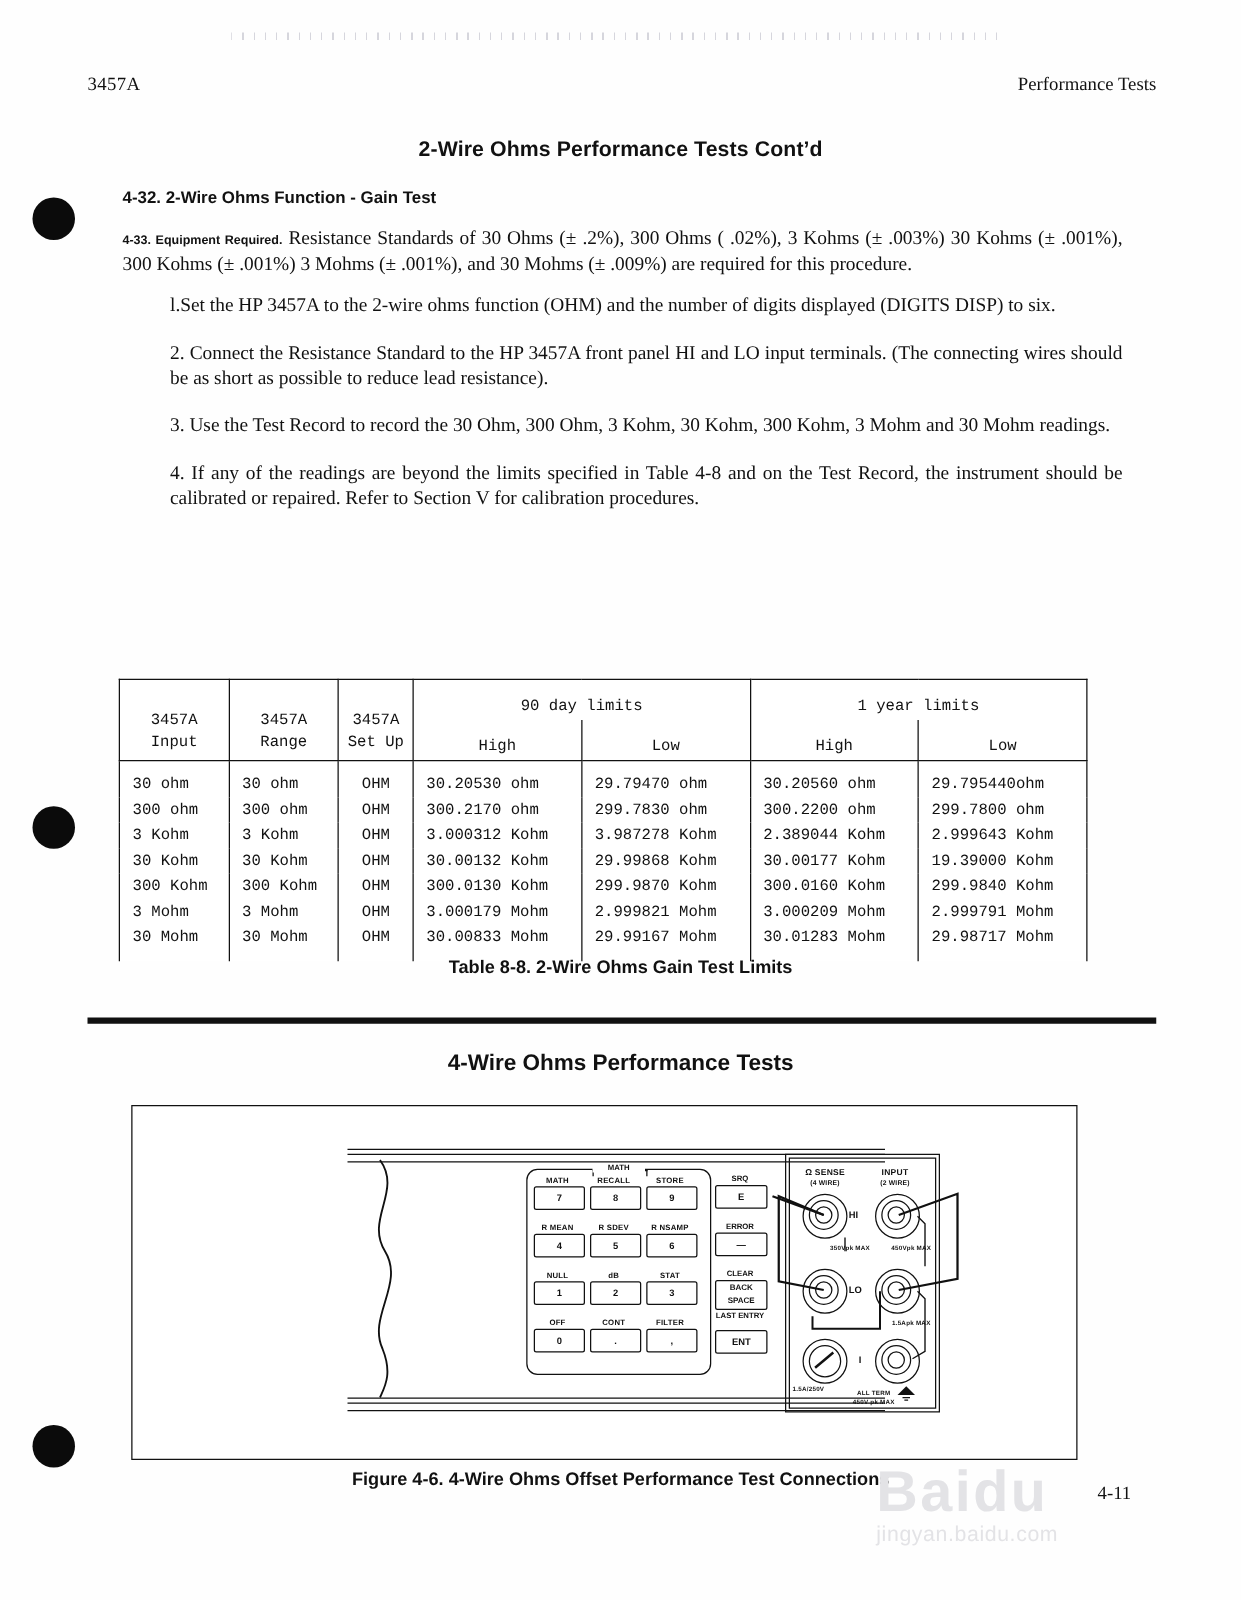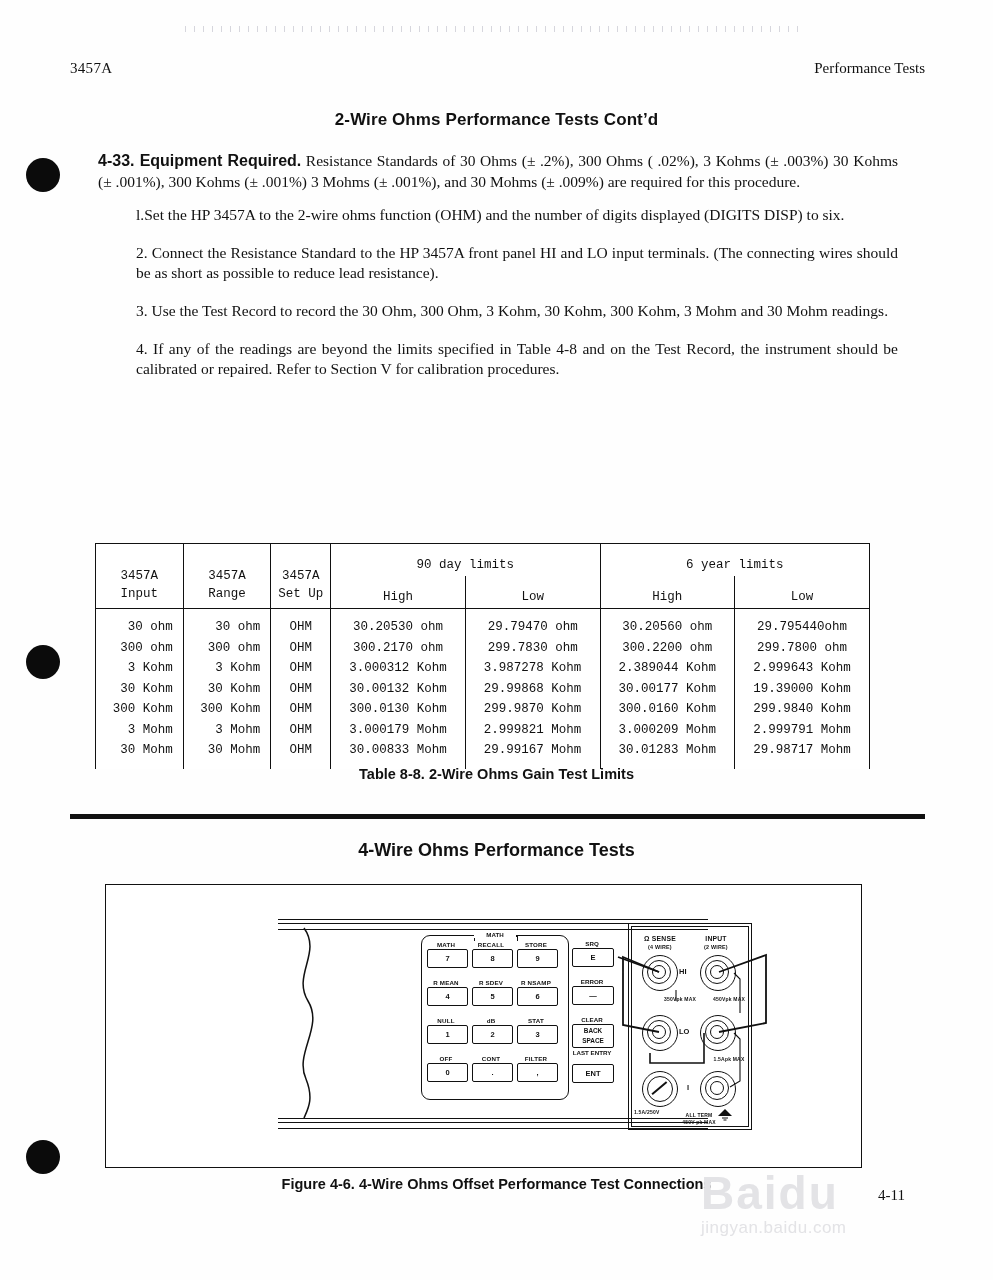--- a/index.html
+++ b/index.html
@@ -37,21 +37,21 @@
 
   .body{position:absolute;left:98px;top:150px;width:800px;}
   .para{
     font-size:15.5px;line-height:1.33;text-align:justify;margin:0 0 13px 0;
   }
   .hdr433{
     font-family:"Liberation Sans",sans-serif;font-weight:bold;font-size:13.5px;
     margin:0 0 16px 0;
   }
   .lead{
-    font-family:"Liberation Sans",sans-serif;font-weight:bold;font-size:16px;
+    font-family:"Liberation Sans",sans-serif;font-weight:bold;font-size:10px;
   }
   .step{margin-left:38px;width:762px;}
   .sp{margin-bottom:17px;}
 
   
   table.limits{
     position:absolute;left:95px;top:543px;width:775px;
     border-collapse:collapse;
     font-family:"Liberation Mono",monospace;
     font-size:12.5px;
@@ -68,23 +68,23 @@
   .hcell .l1{display:block;}
   .hcell .l2{display:block;}
   .grp{border-bottom:none !important;text-align:center;padding-top:5px;padding-bottom:1px;}
   .sub{border-top:none !important;text-align:center;padding-bottom:4px;}
   table.limits tbody td{
     height:20.5px;line-height:20.5px;border-top:none;border-bottom:none;
     padding:0 10px;white-space:nowrap;
   }
   tbody tr:first-child td{padding-top:8px;}
   tbody tr:last-child td{padding-bottom:8px;}
-  td.r{text-align:right;}
+  td.r{}
   td.c{text-align:center;}
-  td.l{text-align:center;}
+  td.l{text-align:left;}
   .padtop td{height:28px;}
 
   .tcap{
     position:absolute;left:0;top:766px;width:993px;text-align:center;
     font-family:"Liberation Sans",sans-serif;font-weight:bold;font-size:14.5px;
   }
 
   .rule{position:absolute;left:70px;top:814px;width:855px;height:5px;background:#111;}
 
   h2.sect2{
@@ -167,20 +167,21 @@
   <div class="hole h3"></div>
 
   <div class="runhead">
     <span class="left">3457A</span>
     <span class="right">Performance Tests</span>
   </div>
 
   <h1 class="sect">2-Wire Ohms Performance Tests Cont’d</h1>
 
   <div class="body">
+    <div class="hdr433">4-32. 2-Wire Ohms Function - Gain Test</div>
 
     <p class="para"><span class="lead">4-33. Equipment Required.</span><span> Resistance Standards of 30 Ohms (± .2%), 300 Ohms ( .02%), 3 Kohms (± .003%) 30 Kohms (± .001%), 300 Kohms (± .001%) 3 Mohms (± .001%), and 30 Mohms (± .009%) are required for this procedure.</span></p>
 
     <p class="para step sp">l.Set the HP 3457A to the 2-wire ohms function (OHM) and the number of digits displayed (DIGITS DISP) to six.</p>
     <p class="para step sp">2. Connect the Resistance Standard to the HP 3457A front panel HI and LO input terminals. (The connecting wires should be as short as possible to reduce lead resistance).</p>
     <p class="para step sp">3. Use the Test Record to record the 30 Ohm, 300 Ohm, 3 Kohm, 30 Kohm, 300 Kohm, 3 Mohm and 30 Mohm readings.</p>
     <p class="para step sp">4. If any of the readings are beyond the limits specified in Table 4-8 and on the Test Record, the instrument should be calibrated or repaired. Refer to Section V for calibration procedures.</p>
   </div>
 
   <table class="limits">
@@ -189,21 +190,21 @@
         <th rowspan="2" style="width:88px">
           <span class="hcell"><span class="l1">3457A</span><span class="l2">Input</span></span>
         </th>
         <th rowspan="2" style="width:88px">
           <span class="hcell"><span class="l1">3457A</span><span class="l2">Range</span></span>
         </th>
         <th rowspan="2" style="width:62px">
           <span class="hcell"><span class="l1">3457A</span><span class="l2">Set Up</span></span>
         </th>
         <th colspan="2" class="grp">90 day limits</th>
-        <th colspan="2" class="grp">6 year limits</th>
+        <th colspan="2" class="grp">1 year limits</th>
       </tr>
       <tr>
         <th class="sub" style="width:137px">High</th>
         <th class="sub" style="width:137px">Low</th>
         <th class="sub" style="width:137px">High</th>
         <th class="sub" style="width:137px">Low</th>
       </tr>
     </thead>
     <tbody id="limits-body">
         <tr class="padtop">

